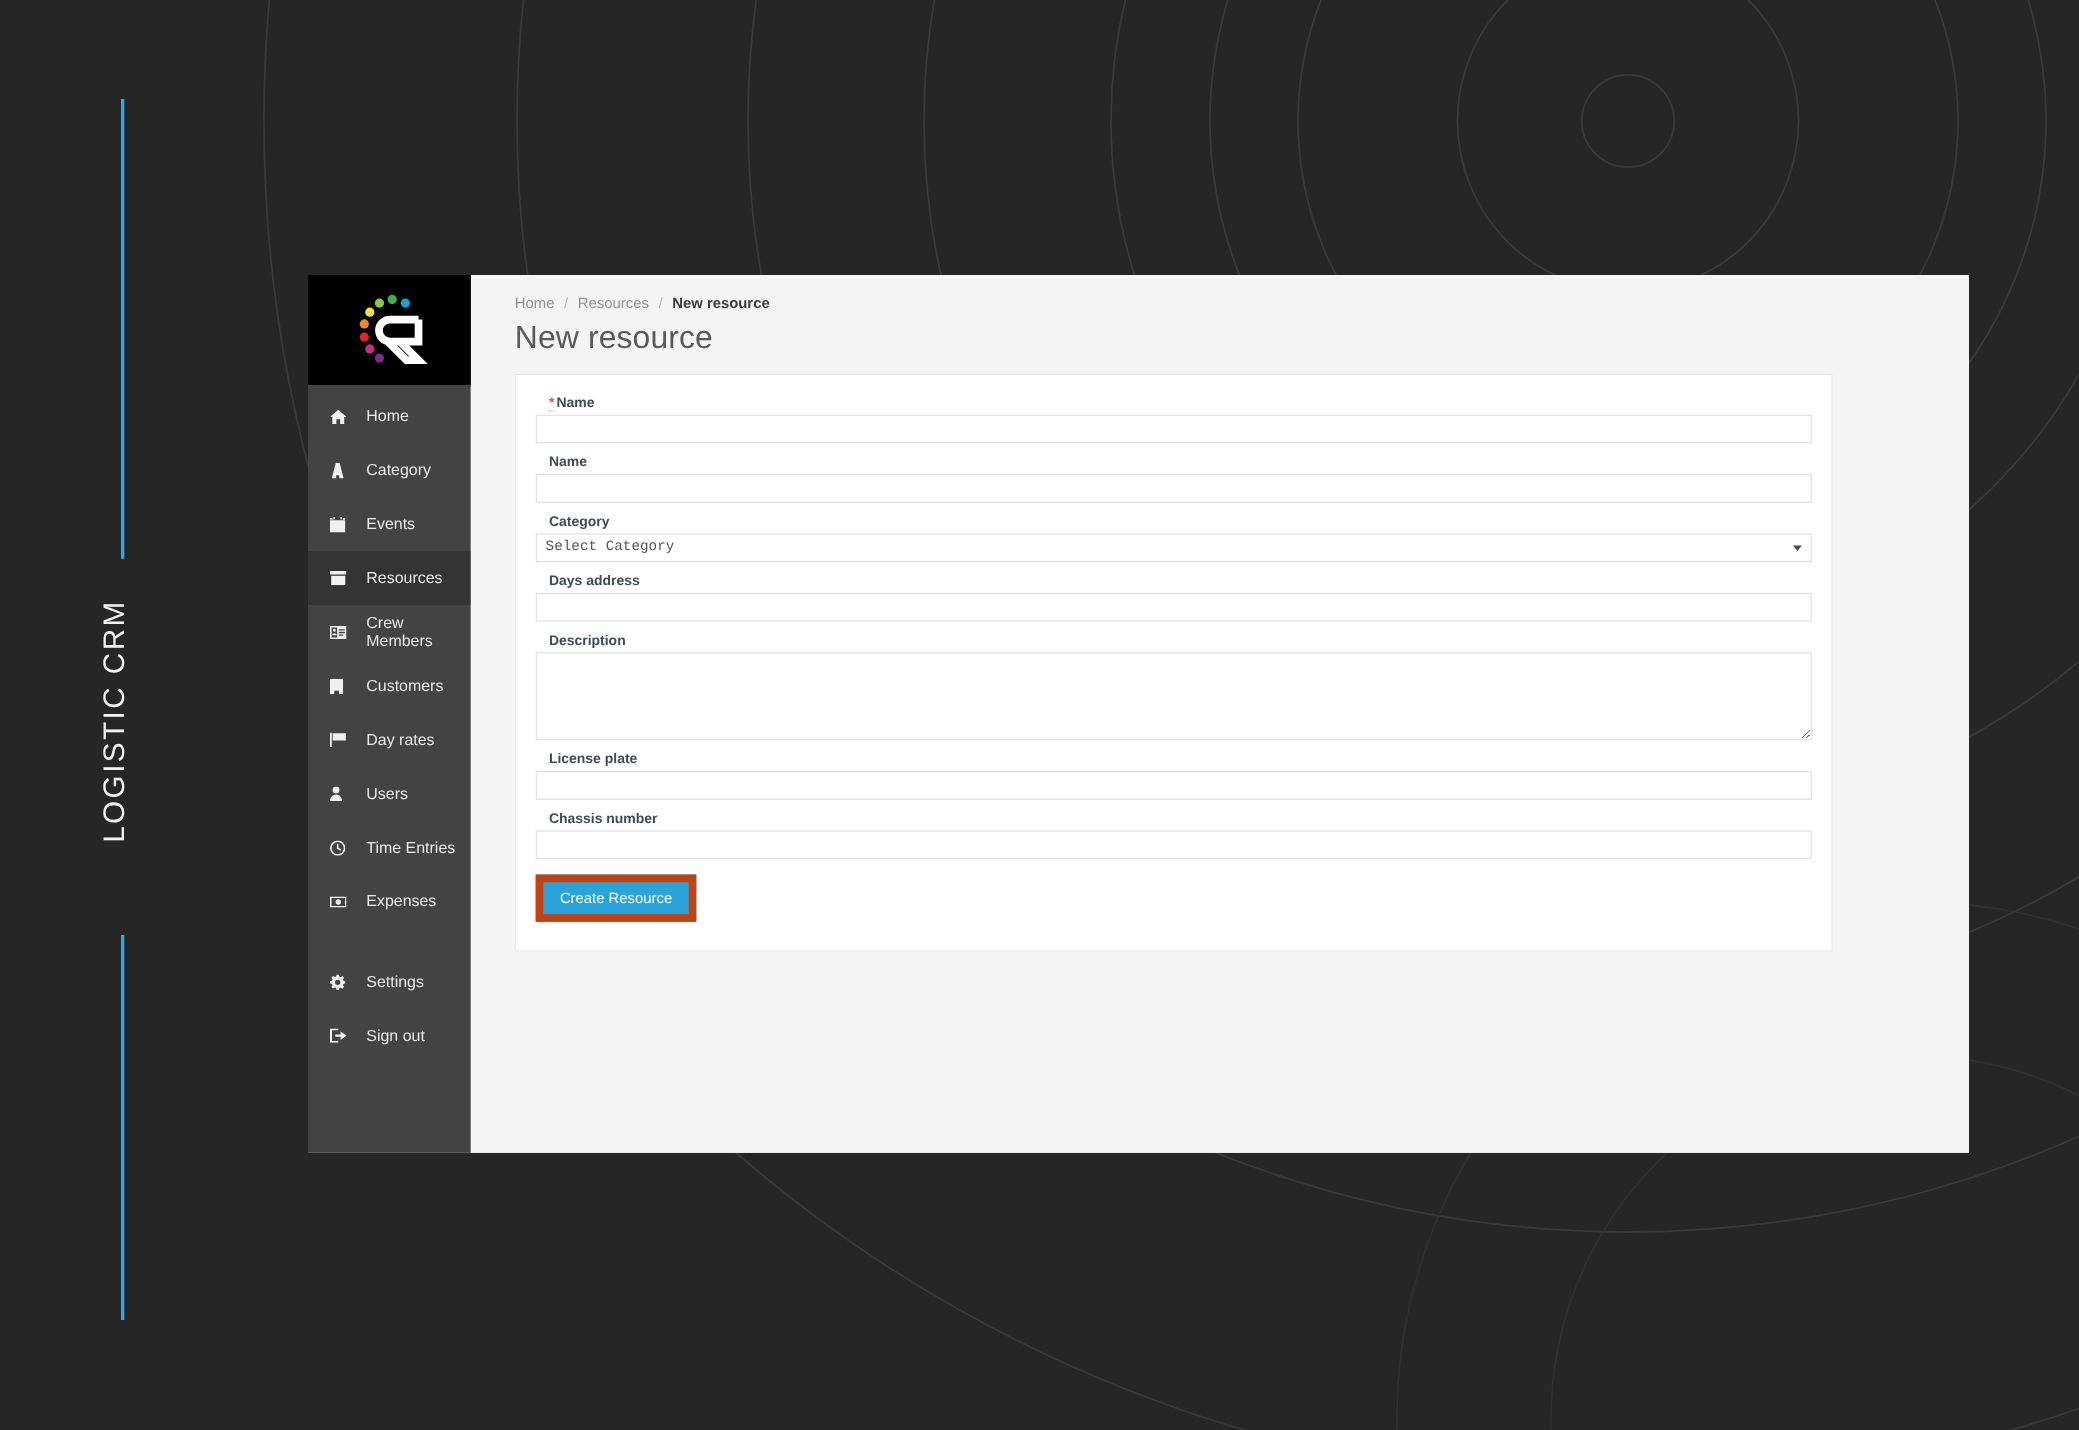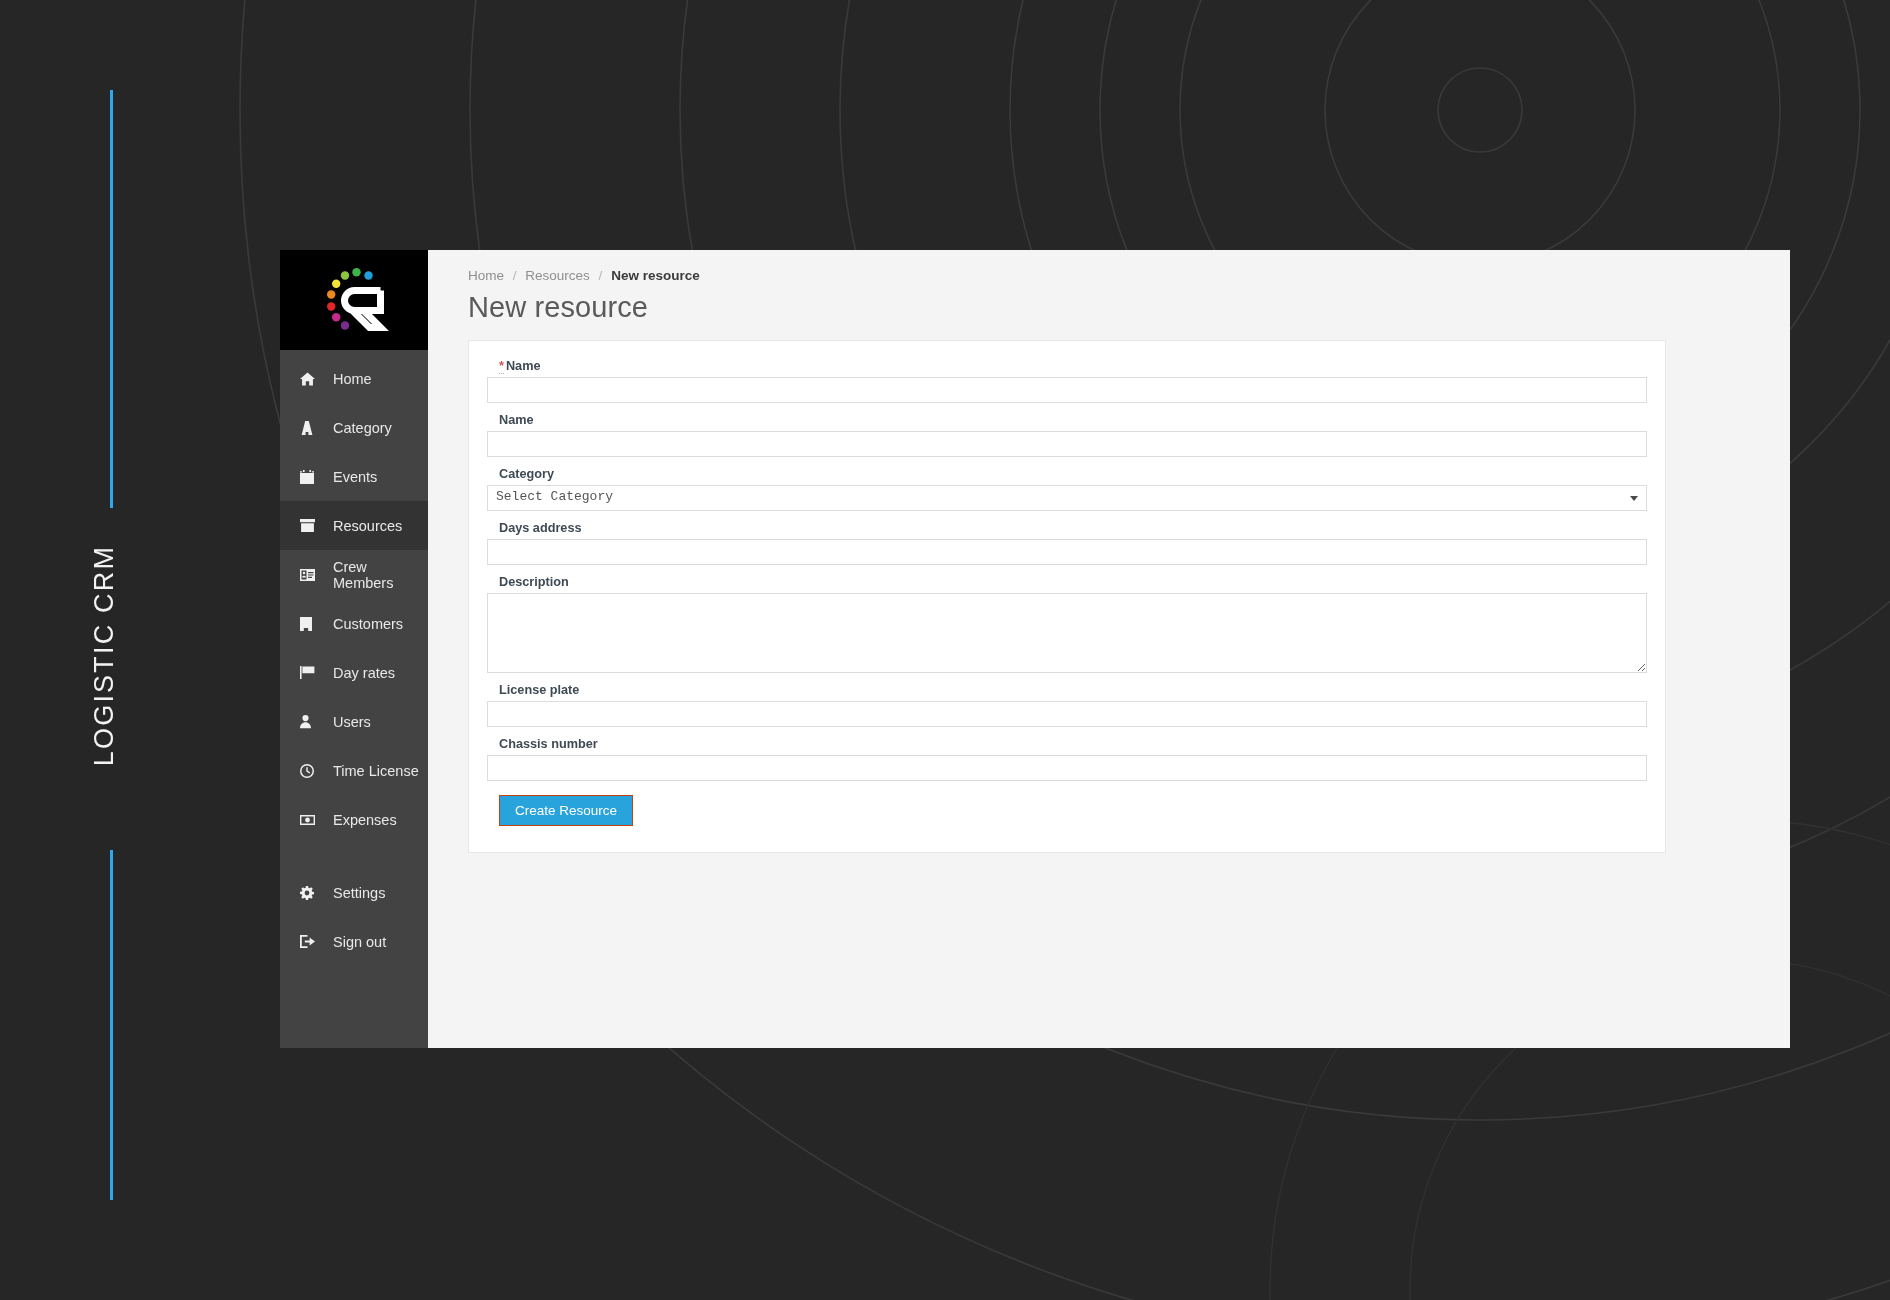--- a/index.html
+++ b/index.html
@@ -110,23 +110,23 @@
   .select-wrap .form-control { padding-right:26px; appearance:none; -webkit-appearance:none; cursor:pointer; }
   .select-wrap .caret {
     position:absolute; right:9px; top:50%; margin-top:-2px;
     width:0; height:0; border-left:4px solid transparent;
     border-right:4px solid transparent; border-top:5px solid #4a4a4a;
     pointer-events:none;
   }
   .select-placeholder { color:#555; }
 
   .btn-primary {
-    display:inline-block; background:#29a3dc; border:1px solid #c2410c;
+    display:inline-block; background:#29a3dc; border:7px solid #c2410c;
     color:#fff; font-size:13.5px; padding:7px 15px;
-    cursor:pointer; font-family:"Liberation Sans", sans-serif;margin-left:12px;
+    cursor:pointer; font-family:"Liberation Sans", sans-serif;
   }
   .actions { margin-top:14px; }
 </style>
 </head>
 <body>
 
 <svg id="backdrop" width="1890" height="1300" viewBox="0 0 1890 1300">
   <rect x="0" y="0" width="1890" height="1300" fill="#262626"></rect>
   <g fill="none" stroke="#3a3a3a" stroke-width="1.6">
     <circle cx="1480" cy="110" r="42"></circle>
@@ -246,21 +246,21 @@
         </span>
         <span>Users</span>
       </a>
 
       <a class="nav-item">
         <span class="nav-icon">
           <svg width="14" height="14" viewBox="0 0 14 14">
               <path d="M7 0a7 7 0 1 0 0 14A7 7 0 0 0 7 0zm0 1.5A5.5 5.5 0 1 1 7 12.5 5.5 5.5 0 0 1 7 1.5zm-.7 1.8v4.2l3.2 1.9.7-1.2-2.5-1.5V3.3z"></path>
             </svg>
         </span>
-        <span>Time License</span>
+        <span>Time Entries</span>
       </a>
 
       <a class="nav-item">
         <span class="nav-icon">
           <svg width="15" height="10" viewBox="0 0 15 10">
               <path d="M0 0h15v10H0zm1.4 1.4v7.2h12.2V1.4zM7.5 2.6a2.4 2.4 0 1 1 0 4.8 2.4 2.4 0 0 1 0-4.8z"></path>
             </svg>
         </span>
         <span>Expenses</span>
       </a>

